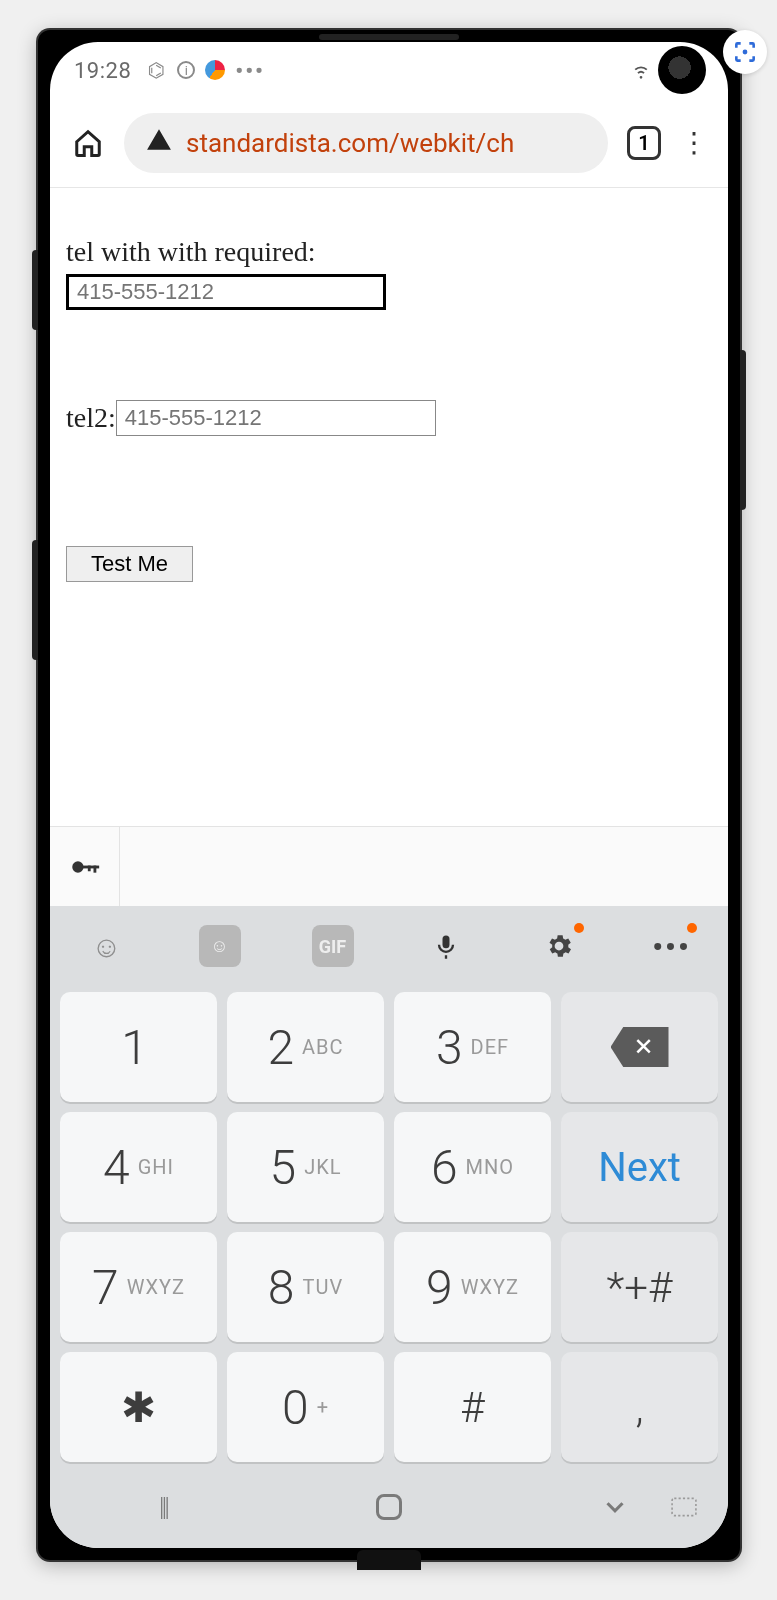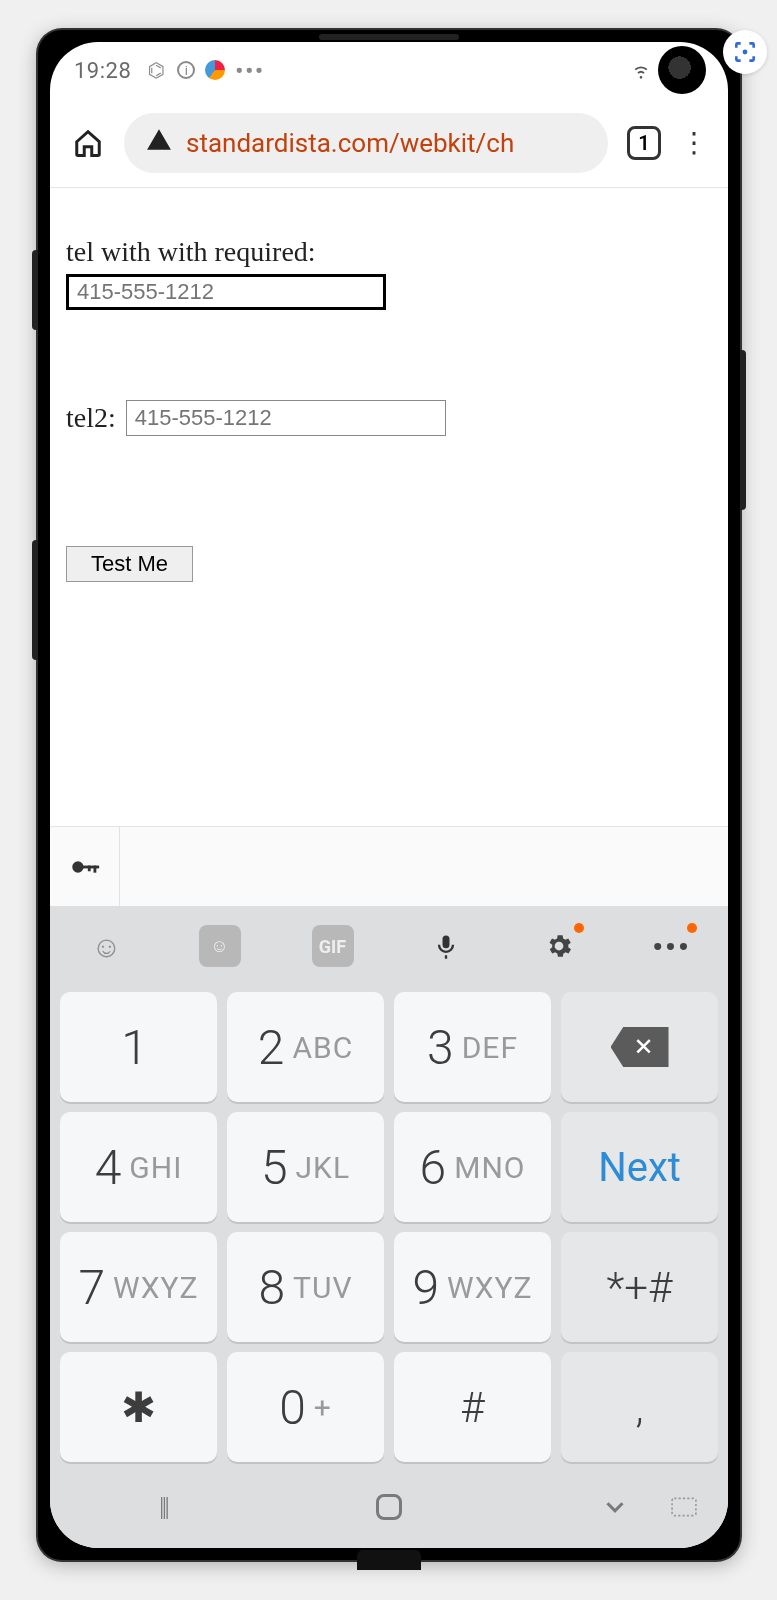--- a/index.html
+++ b/index.html
@@ -20,21 +20,21 @@
     border-radius: 50%;
     display: flex; align-items: center; justify-content: center;
     box-shadow: 0 1px 4px rgba(0,0,0,.15);
     z-index: 50;
   }
   .phone {
     position: absolute;
     left: 38px; top: 30px;
     width: 702px; height: 1530px;
     background: #000;
-    border-radius: 24px;
+    border-radius: 12px;
     padding: 12px;
     box-shadow: 0 0 0 2px #333, 0 4px 20px rgba(0,0,0,.3);
   }
   .side-btn { position: absolute; background:#222; }
   .sb1 { left:-6px; top:220px; width:6px; height:80px; border-radius:4px 0 0 4px;}
   .sb2 { left:-6px; top:510px; width:6px; height:120px; border-radius:4px 0 0 4px;}
   .sb3 { right:-6px; top:320px; width:6px; height:160px; border-radius:0 4px 4px 0;}
   .speaker {
     position:absolute; top:4px; left:50%; transform:translateX(-50%);
     width:140px; height:6px; background:#222; border-radius:3px;
@@ -101,21 +101,21 @@
   .lbl { font-size:28px; }
   .inp1 {
     display:block;
     margin-top:6px;
     width:320px; height:36px;
     border:3px solid #000;
     font-size:22px; padding:0 8px;
     color:#888;
     font-family: sans-serif;
   }
-  .row2 { display:flex; align-items:center; gap:10px;}
+  .row2 { display:flex; align-items:center; }
   .inp2 {
     width:320px; height:36px;
     border:1px solid #888;
     font-size:22px; padding:0 8px; color:#888;
     font-family: sans-serif;
   }
   .test-btn {
     margin-top: 20px;
     font-size:22px; padding:4px 24px;
     background:#efefef; border:1px solid #999;
@@ -155,21 +155,21 @@
     height:110px;
     background:#f6f7f8;
     border-radius:10px;
     box-shadow: 0 2px 0 rgba(0,0,0,.12);
     display:flex; align-items:center; justify-content:center;
     gap:8px;
     color:#3d3d3d;
   }
   .key.gray { background:#e6e7e9; }
   .key .num { font-size:48px; font-weight:300; }
-  .key .sub { font-size:30px; color:#9a9a9a; letter-spacing:1px;}
+  .key .sub { font-size:20px; color:#9a9a9a; letter-spacing:1px;}
   .key.sym .num { font-size:42px; }
   .key.next { color:#2e8bd6; font-size:40px; font-weight:400;}
   .bksp {
     width:58px;height:40px;background:#5b5b5b;
     clip-path: polygon(22% 0, 100% 0, 100% 100%, 22% 100%, 0 50%);
     display:flex;align-items:center;justify-content:center;color:#fff;font-size:24px;
     padding-left:8px;
   }
   
   .navbar {

